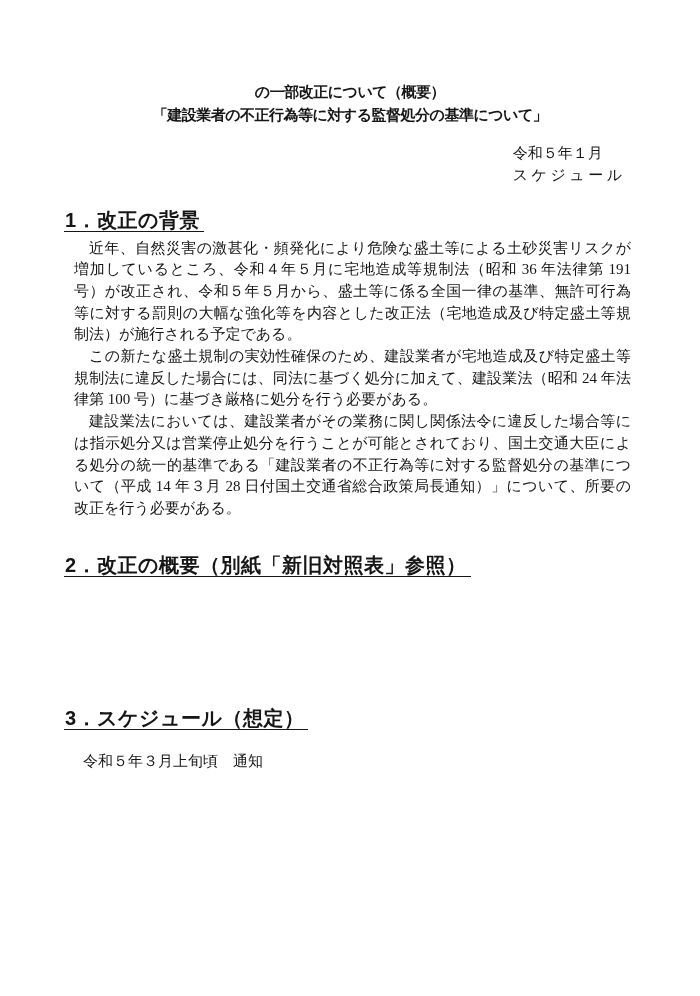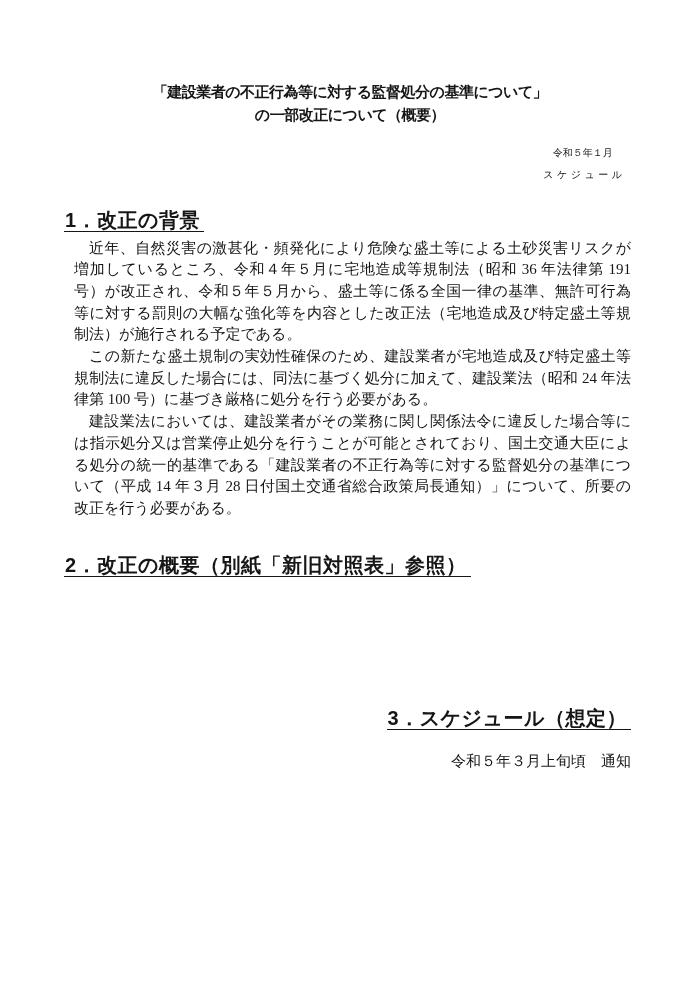--- a/index.html
+++ b/index.html
@@ -23,39 +23,39 @@
     font-weight: bold;
     font-size: 15px;
     line-height: 23px;
     letter-spacing: -0.5px;
   }
 
   
   .meta-block {
     position: absolute;
     top: 142px; right: 78px;
-    text-align: center;
+    text-align: left;
     font-family: "Liberation Sans", "DejaVu Sans", sans-serif;
-    font-size: 10px;
+    font-size: 15px;
     line-height: 22px;
   }
   .meta-block .org { letter-spacing: 3.5px; margin-right: -3.5px; }
 
   
   .sec {
     position: absolute;
     left: 65px;
     width: 566px;
     font-family: "Liberation Serif", "DejaVu Serif", serif;
     font-size: 15px;
     line-height: 21.7px;
   }
   .sec-1 { top: 211px; }
   .sec-2 { top: 556px; }
-  .sec-3 { top: 709px; text-align: right; }
+  .sec-3 { top: 709px; }
 
   .sec-heading {
     margin: 0;
     font-family: "Liberation Sans", "DejaVu Sans", sans-serif;
     font-weight: bold;
     font-size: 20px;
     line-height: 18px;
     letter-spacing: 0.5px;
   }
   .sec-heading .heading-text {
@@ -78,22 +78,22 @@
     line-height: 22px;
   }
   .schedule-first { margin-top: 20px; }
 </style>
 </head>
 <body>
 
 <div class="page">
 
   <header class="title-block">
+    <div>の一部改正について（概要）</div>
     <div>「建設業者の不正行為等に対する監督処分の基準について」</div>
-    <div>の一部改正について（概要）</div>
   </header>
 
   <div class="meta-block">
     <div class="date">令和５年１月</div>
     <div class="org">スケジュール</div>
   </div>
 
   <section class="sec sec-1">
     <h2 class="sec-heading">
       <span class="heading-text">1．改正の背景</span>

